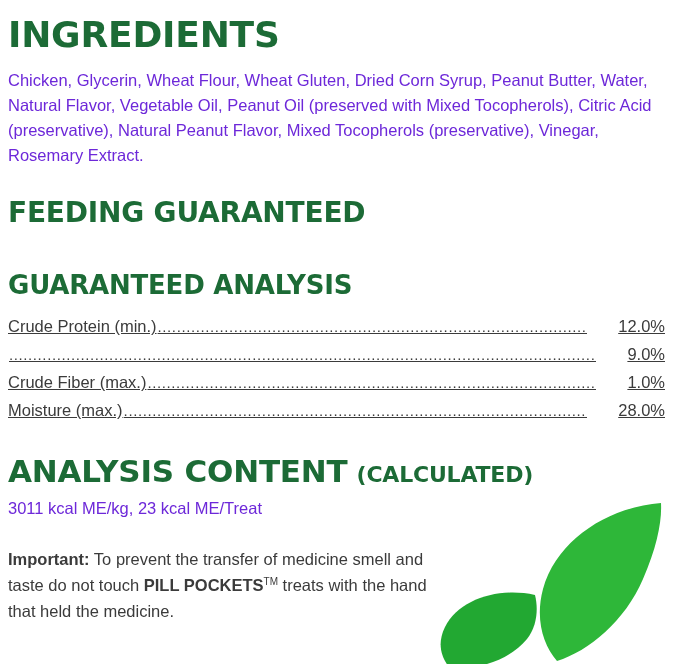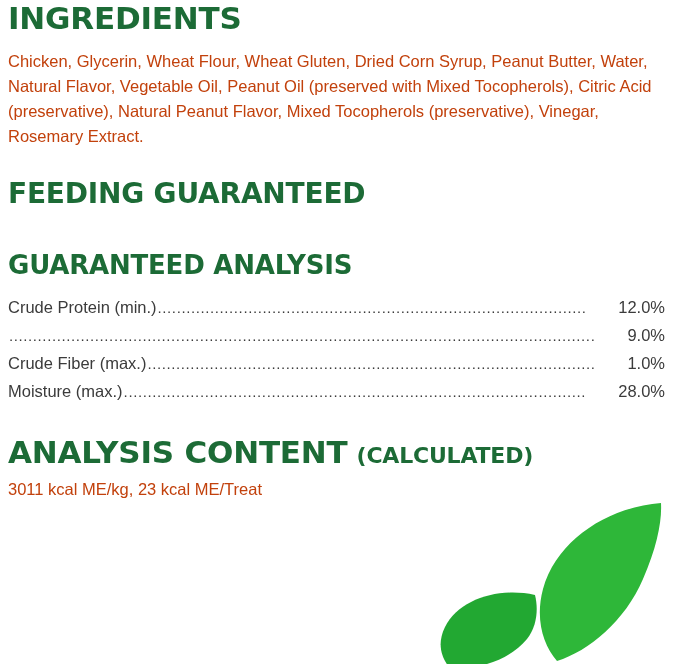--- a/index.html
+++ b/index.html
@@ -24,43 +24,43 @@
   }
   h2.section-title {
     font-family: "DejaVu Sans", sans-serif;
     font-weight: bold;
     color: #1c6b36;
     letter-spacing: -0.2px;
     margin: 0;
     line-height: 1.05;
   }
   .t-ingredients {
-    font-size: 31px;
-    padding-top: 2px;
+    font-size: 36px;
+    padding-top: 16px;
   }
   .t-feeding {
     font-size: 28px;
   }
   .t-analysis {
     font-size: 26px;
   }
   .t-calorie {
     font-size: 31px;
     display: flex;
     align-items: baseline;
     gap: 9px;
   }
   .t-calorie .sub {
     font-size: 22px;
   }
   p.body-text {
     font-size: 16.5px;
     line-height: 1.52;
     margin: 0;
-    color: #c2410c;
+    color: #6d28d9;
   }
   .gap-1 { height: 14px; }
   .gap-2 { height: 30px; }
   .gap-3 { height: 12px; }
   .gap-4 { height: 32px; }
   .gap-5 { height: 14px; }
   .gap-6 { height: 30px; }
   .gap-7 { height: 9px; }
   .gap-8 { height: 26px; }
 
@@ -70,20 +70,21 @@
     list-style: none;
   }
   .analysis-row {
     display: flex;
     align-items: baseline;
     font-size: 16.5px;
     color: #3b3b3b;
     padding: 4.5px 0;
     white-space: nowrap;
     overflow: hidden;
+    text-decoration: underline;
   }
   .analysis-row .label { flex: 0 0 auto; }
   .analysis-row .dots {
     flex: 1 1 auto;
     overflow: hidden;
     letter-spacing: 0.6px;
     font-size: 15px;
     color: #3b3b3b;
     padding: 0 1px;
   }
@@ -155,19 +156,20 @@
 
   <h2 class="section-title t-calorie">
     <span>ANALYSIS CONTENT</span>
     <span class="sub">(CALCULATED)</span>
   </h2>
   <div class="gap-7"></div>
   <p class="body-text">3011 kcal ME/kg, 23 kcal ME/Treat</p>
 
   <div class="gap-8"></div>
 
+  <p class="important"><b>Important:</b><span> To prevent the transfer of medicine smell and taste do not touch </span><b>PILL POCKETS</b><span class="tm">TM</span><span> treats with the hand that held the medicine.</span></p>
 
   <svg class="leaves" viewBox="0 0 230 175" aria-hidden="true">
     <path d="M222 8 C170 12 118 44 104 94 C96 124 104 150 118 166 C150 156 186 126 204 84 C218 52 223 26 222 8 Z" fill="#2eb739"></path>
     <path d="M96 100 C60 92 20 104 6 132 C-2 148 2 162 10 172 C36 176 70 166 88 144 C99 130 99 112 96 100 Z" fill="#22a832"></path>
   </svg>
 
 </div>
 
 </body></html>

